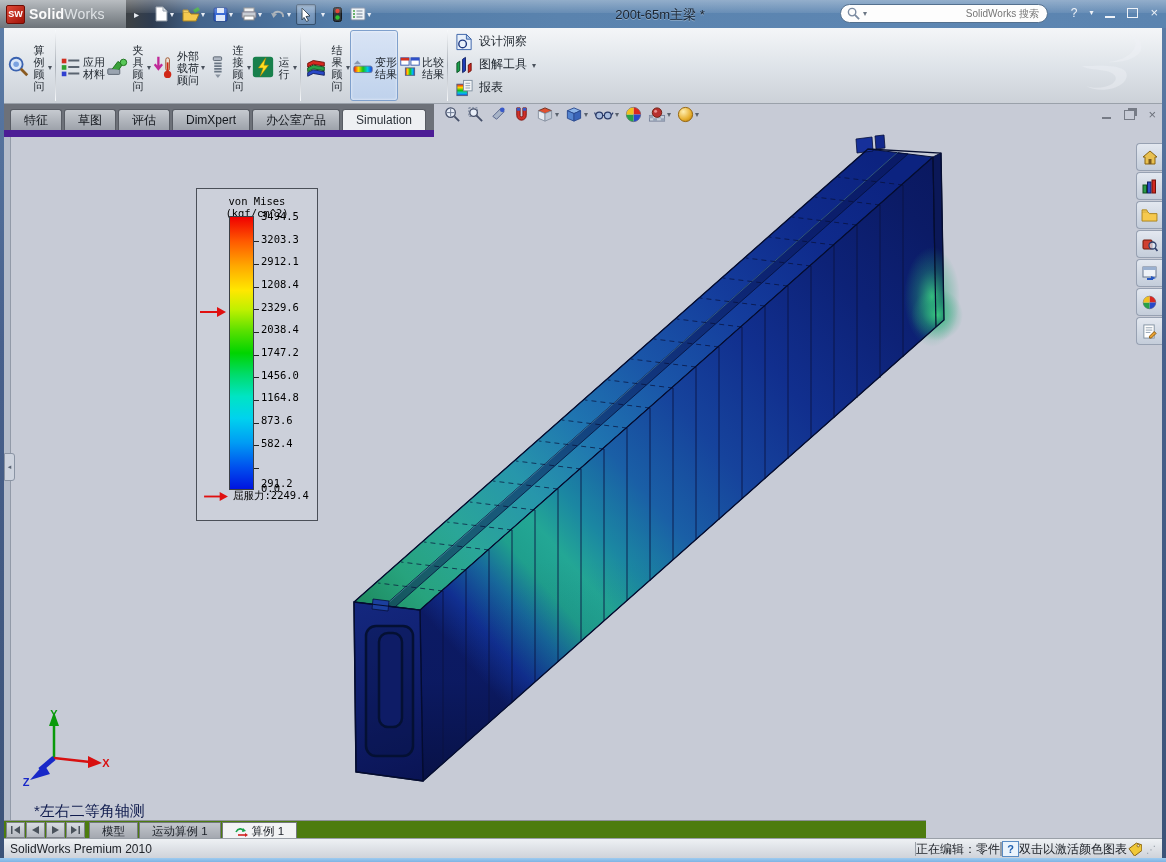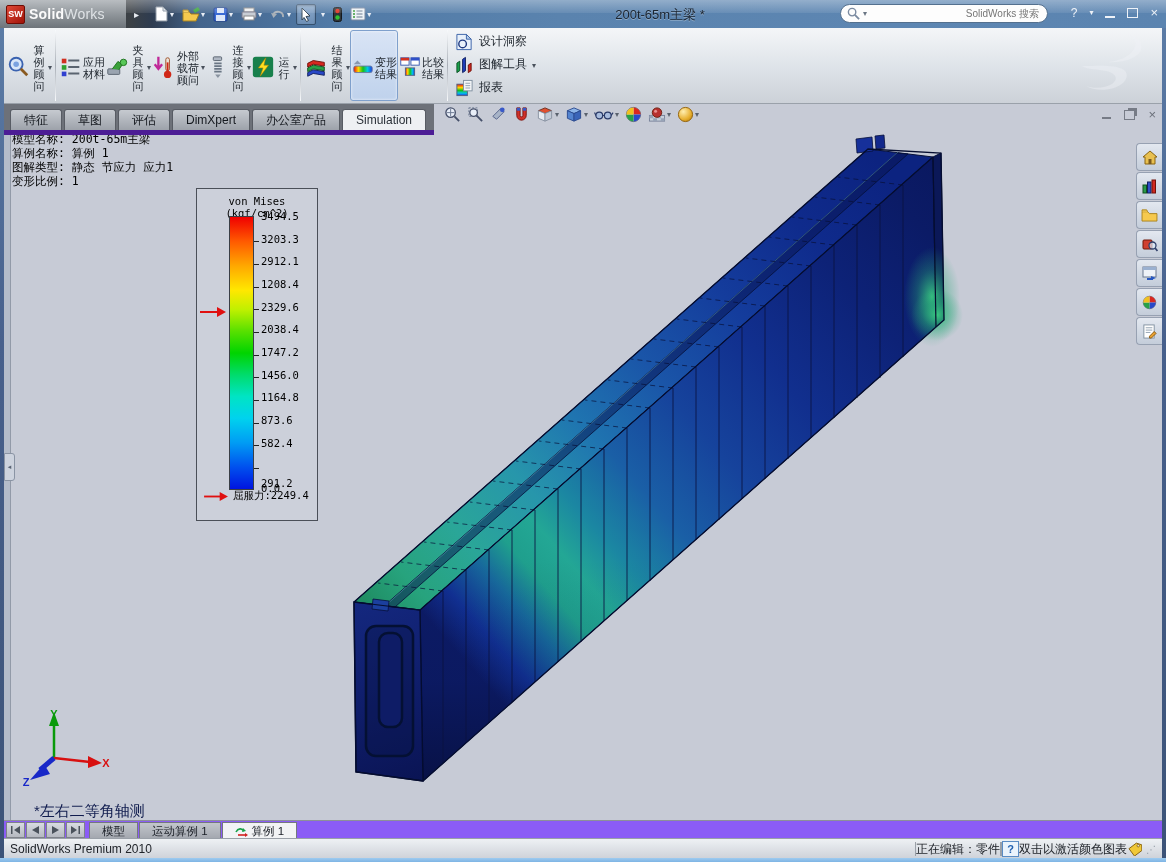--- a/index.html
+++ b/index.html
@@ -43,21 +43,21 @@
   .rbtn .ricon{height:26px;display:flex;align-items:center;}
   .rlabel{font-size:11px;line-height:12px;text-align:center;color:#1d242c;word-break:break-all;margin-top:1px;}
   .rcaret{font-size:8px;color:#4a525c;margin-top:1px;}
   .rbtn.active{background:linear-gradient(180deg,#d9e4f5,#bfd2ec);border:1px solid #7fa0cc;box-shadow:inset 0 0 3px rgba(255,255,255,.8);}
   .side-stack{display:flex;flex-direction:column;justify-content:flex-start;padding:4px 0 0 6px;gap:4px;}
   .sbtn{display:flex;align-items:center;gap:5px;font-size:12px;color:#1d242c;height:19px;}
   .dswm{position:absolute;right:14px;top:2px;opacity:.5;}
 
   
   .tabrow{position:absolute;left:4px;top:103px;width:1158px;height:25px;background:#c7cbd6;z-index:30;}
-  .tabs-strip{position:absolute;left:0;top:0;height:25px;display:inline-flex;align-items:flex-end;background:#6d7179;padding:2px 8px 0 6px;gap:2px;border-bottom:5px solid #4c1d95;}
+  .tabs-strip{position:absolute;left:0;top:0;height:25px;display:inline-flex;align-items:flex-end;background:#6d7179;padding:2px 8px 0 6px;gap:2px;border-bottom:7px solid #4c1d95;}
   .tab{height:20px;line-height:20px;padding:0 13px;font-size:12px;color:#14181e;
     background:linear-gradient(180deg,#c6cad0,#9da2aa);border:1px solid #585c64;border-bottom:0;border-radius:3px 3px 0 0;}
   .tab.active{background:#eef0f3;color:#2a3038;}
   .headsup{position:absolute;left:440px;top:3px;display:flex;align-items:center;gap:6px;}
   .hico{display:flex;align-items:center;gap:1px;}
   .hico .caret{font-size:8px;color:#5a626e;}
   .docwin-controls{position:absolute;right:6px;top:4px;display:flex;align-items:center;gap:13px;color:#6b707a;font-size:13px;}
   .dminz{display:inline-block;width:9px;height:7px;border-bottom:2px solid #767b86;}
   .drest{display:inline-block;width:9px;height:8px;border:1.5px solid #767b86;box-shadow:3px -3px 0 -1px #767b86;}
 
@@ -77,21 +77,21 @@
   .ltick{position:absolute;left:57px;width:5px;height:1px;background:#222;}
   .yield-arrow{position:absolute;left:2px;top:117px;}
   .yield-row{position:absolute;left:6px;top:300px;display:flex;align-items:center;gap:4px;}
   .yield-label{font-size:10.5px;color:#000;}
 
   
   .taskpane{position:absolute;right:0;top:15px;width:26px;display:flex;flex-direction:column;gap:1px;}
   .tpbtn{width:25px;height:26px;background:linear-gradient(180deg,#e3e8f0,#c4cdda);border:1px solid #97a1b2;border-right:0;border-radius:4px 0 0 4px;display:flex;align-items:center;justify-content:center;}
 
   
-  .doctabs{position:absolute;left:4px;top:820px;width:1158px;height:18px;background:#8b5cf6;border-top:1px solid #8c9098;display:flex;align-items:flex-end;}
+  .doctabs{position:absolute;left:4px;top:820px;width:922px;height:18px;background:#4d7c0f;border-top:1px solid #8c9098;display:flex;align-items:flex-end;}
   .navbtns{display:flex;gap:1px;margin:0 4px 1px 2px;}
   .navbtn{width:17px;height:14px;background:linear-gradient(180deg,#d8dce2,#b4b8c0);border:1px solid #7e828a;display:flex;align-items:center;justify-content:center;}
   .dtab{height:16px;line-height:16px;padding:0 12px;font-size:11.5px;color:#1a1e26;background:linear-gradient(180deg,#c2c6cc,#a2a6ae);border:1px solid #74787e;border-bottom:0;margin-right:1px;display:flex;align-items:center;gap:4px;}
   .dtab.active{background:#f2f3f5;}
 
   
   .statusbar{position:absolute;left:4px;top:838px;width:1158px;height:20px;background:linear-gradient(180deg,#eef1f4,#cdd1d8);border-top:1px solid #9aa0a8;display:flex;align-items:center;font-size:12px;color:#20242a;}
   .sb-left{margin-left:6px;}
   .sb-right{margin-left:auto;display:flex;align-items:center;margin-right:6px;}
   .sb-sep{width:1px;height:14px;background:#9aa0a8;}
@@ -573,21 +573,20 @@
 
       <path d="M354,602 L868,149 L941,153 L944,320 L936,327 L423,781 L356,772 Z" fill="none" stroke="#050d30" stroke-width="1.3"></path>
       <line x1="354" y1="602" x2="420" y2="610" stroke="#050d30" stroke-width="1.2"></line>
       <line x1="420" y1="610" x2="933" y2="157" stroke="#050d30" stroke-width="1.2"></line>
       <line x1="933" y1="157" x2="936" y2="327" stroke="#050d30" stroke-width="1.2"></line>
     </svg>
 
     <div class="vsplit"></div>
     <div class="vsplit-handle">◂</div>
 
-    <div class="model-info"><div>模型名称: 200t-65m主梁</div><div>算例名称: 算例 1</div><div>图解类型: 静态 节应力 应力1</div><div>变形比例: 1</div></div>
 
     <div class="legend">
       <div class="legend-title">von Mises (kgf/cm^2)</div>
       <div class="legend-bar"></div>
       <span class="lval" style="top:21px">3494.5</span>
       <span class="lval" style="top:44px">3203.3</span>
       <span class="lval" style="top:66px">2912.1</span>
       <span class="lval" style="top:89px">1208.4</span>
       <span class="lval" style="top:112px">2329.6</span>
       <span class="lval" style="top:134px">2038.4</span>

